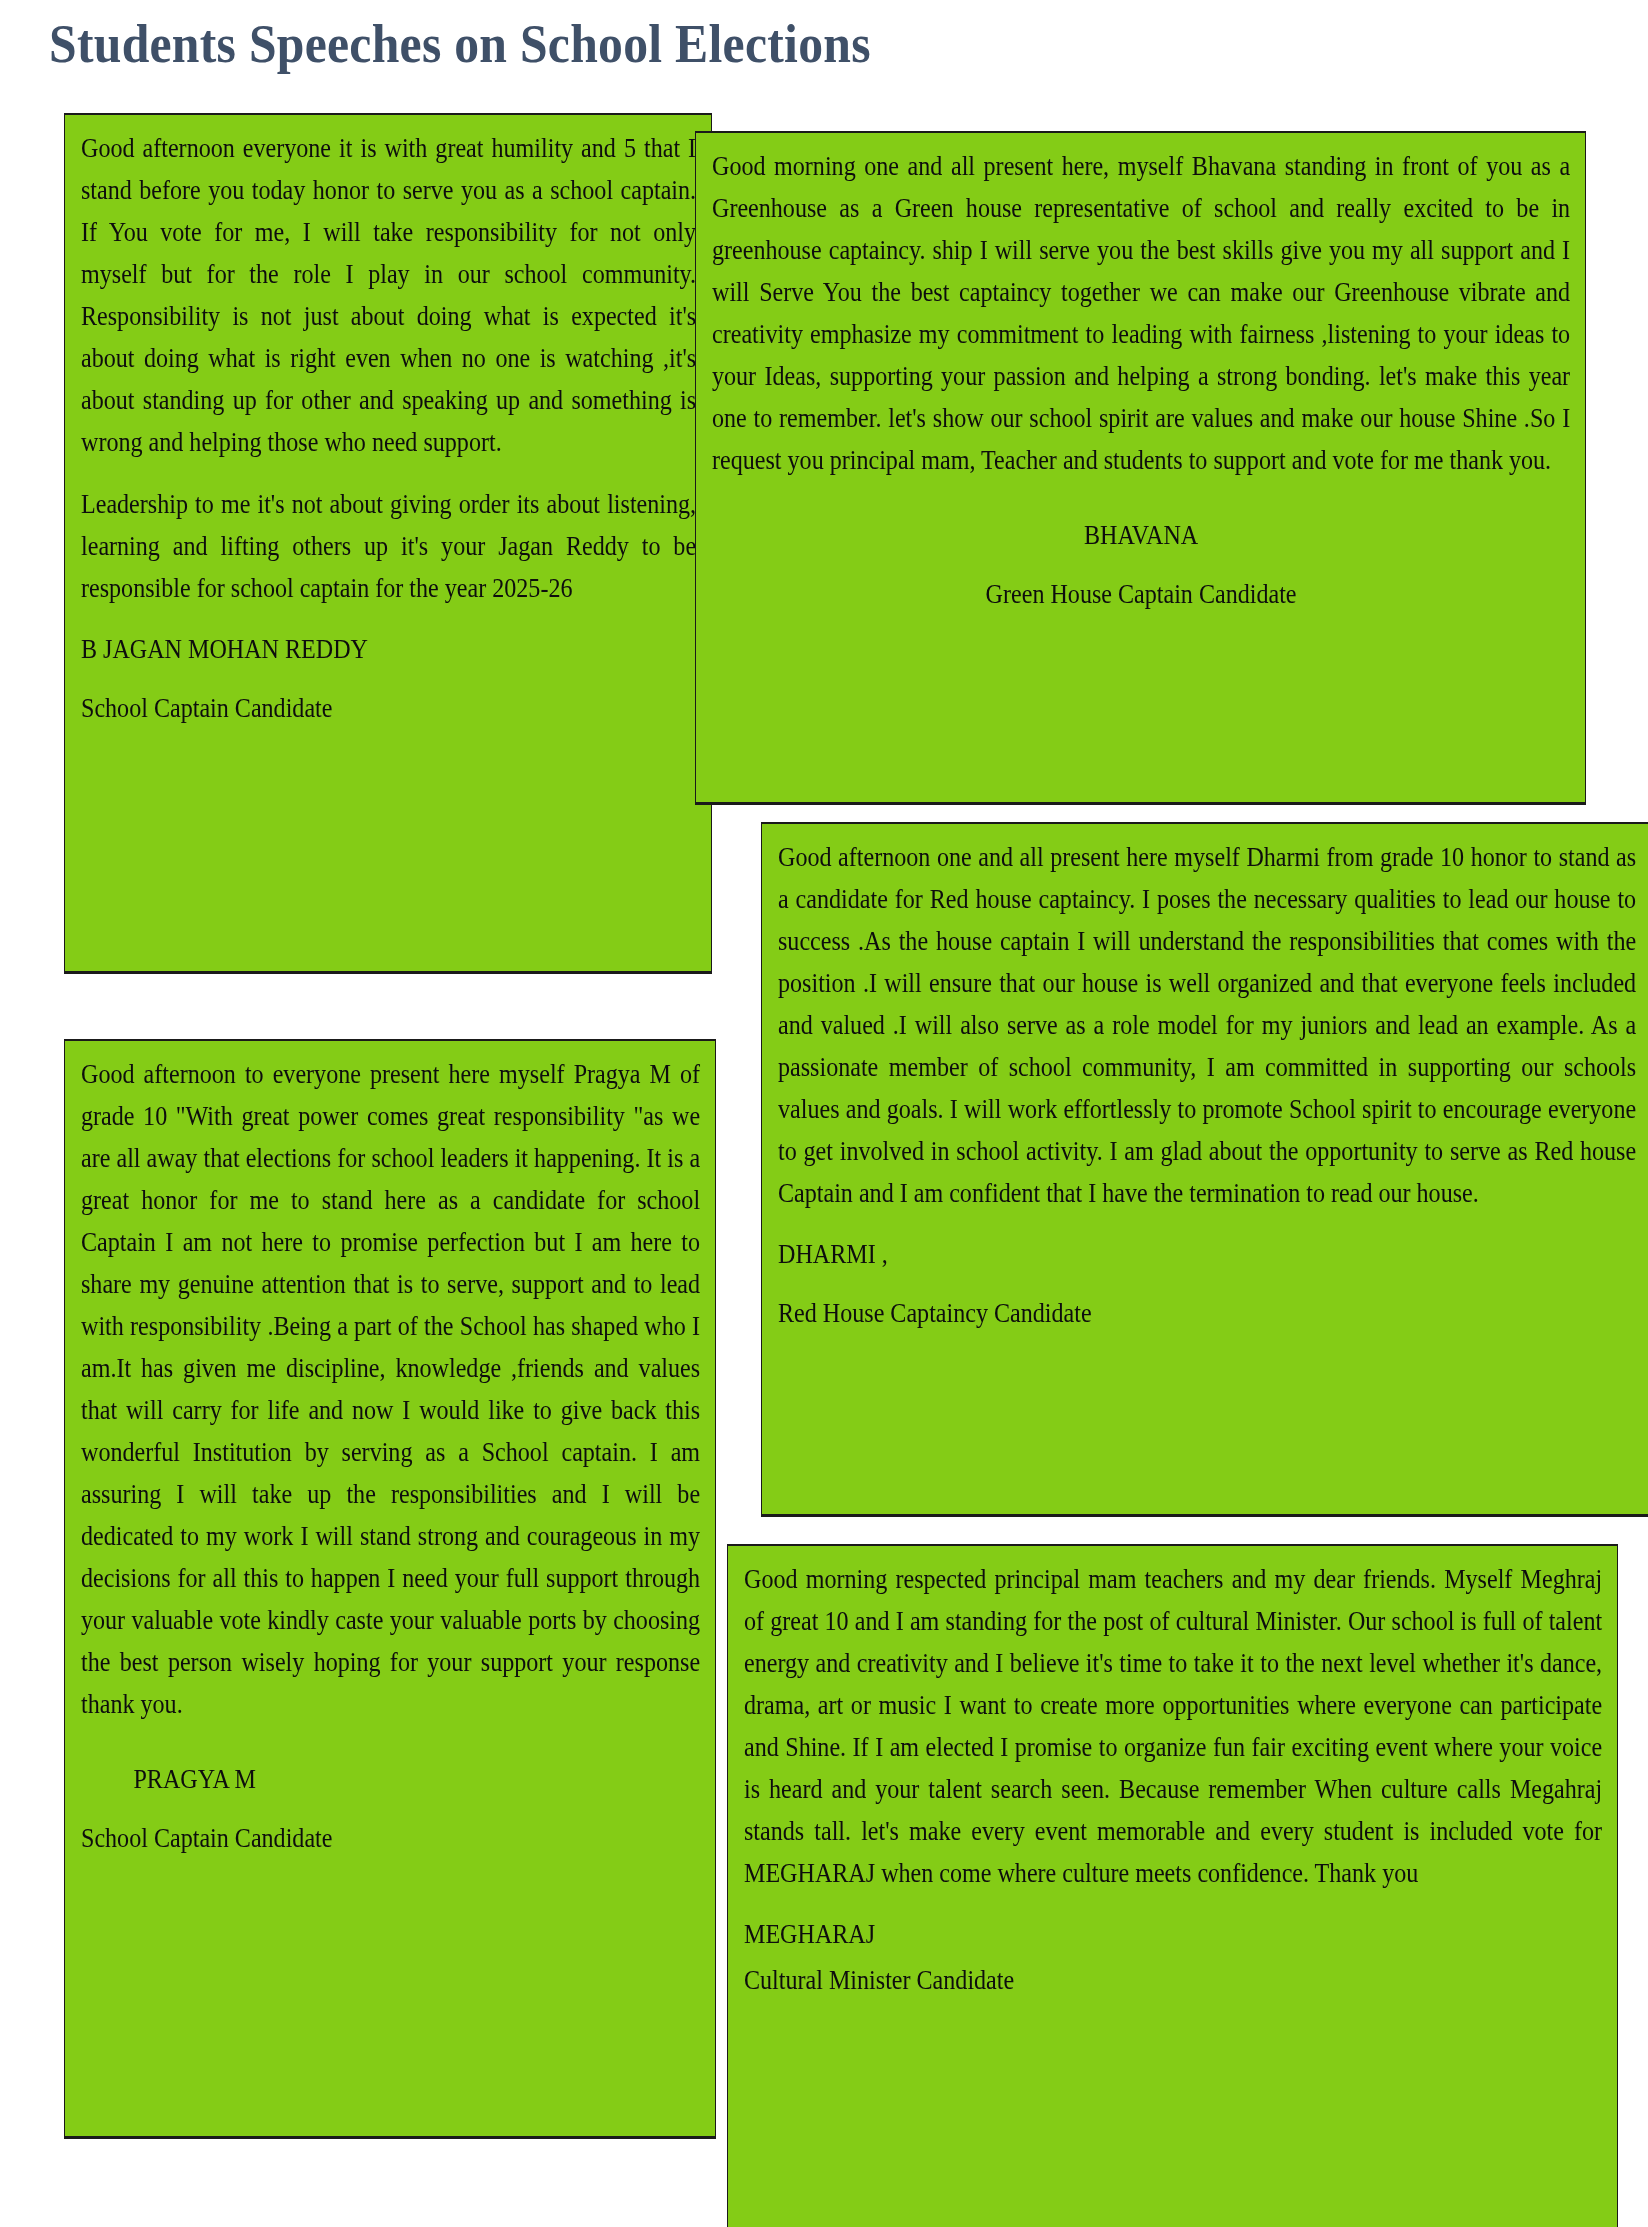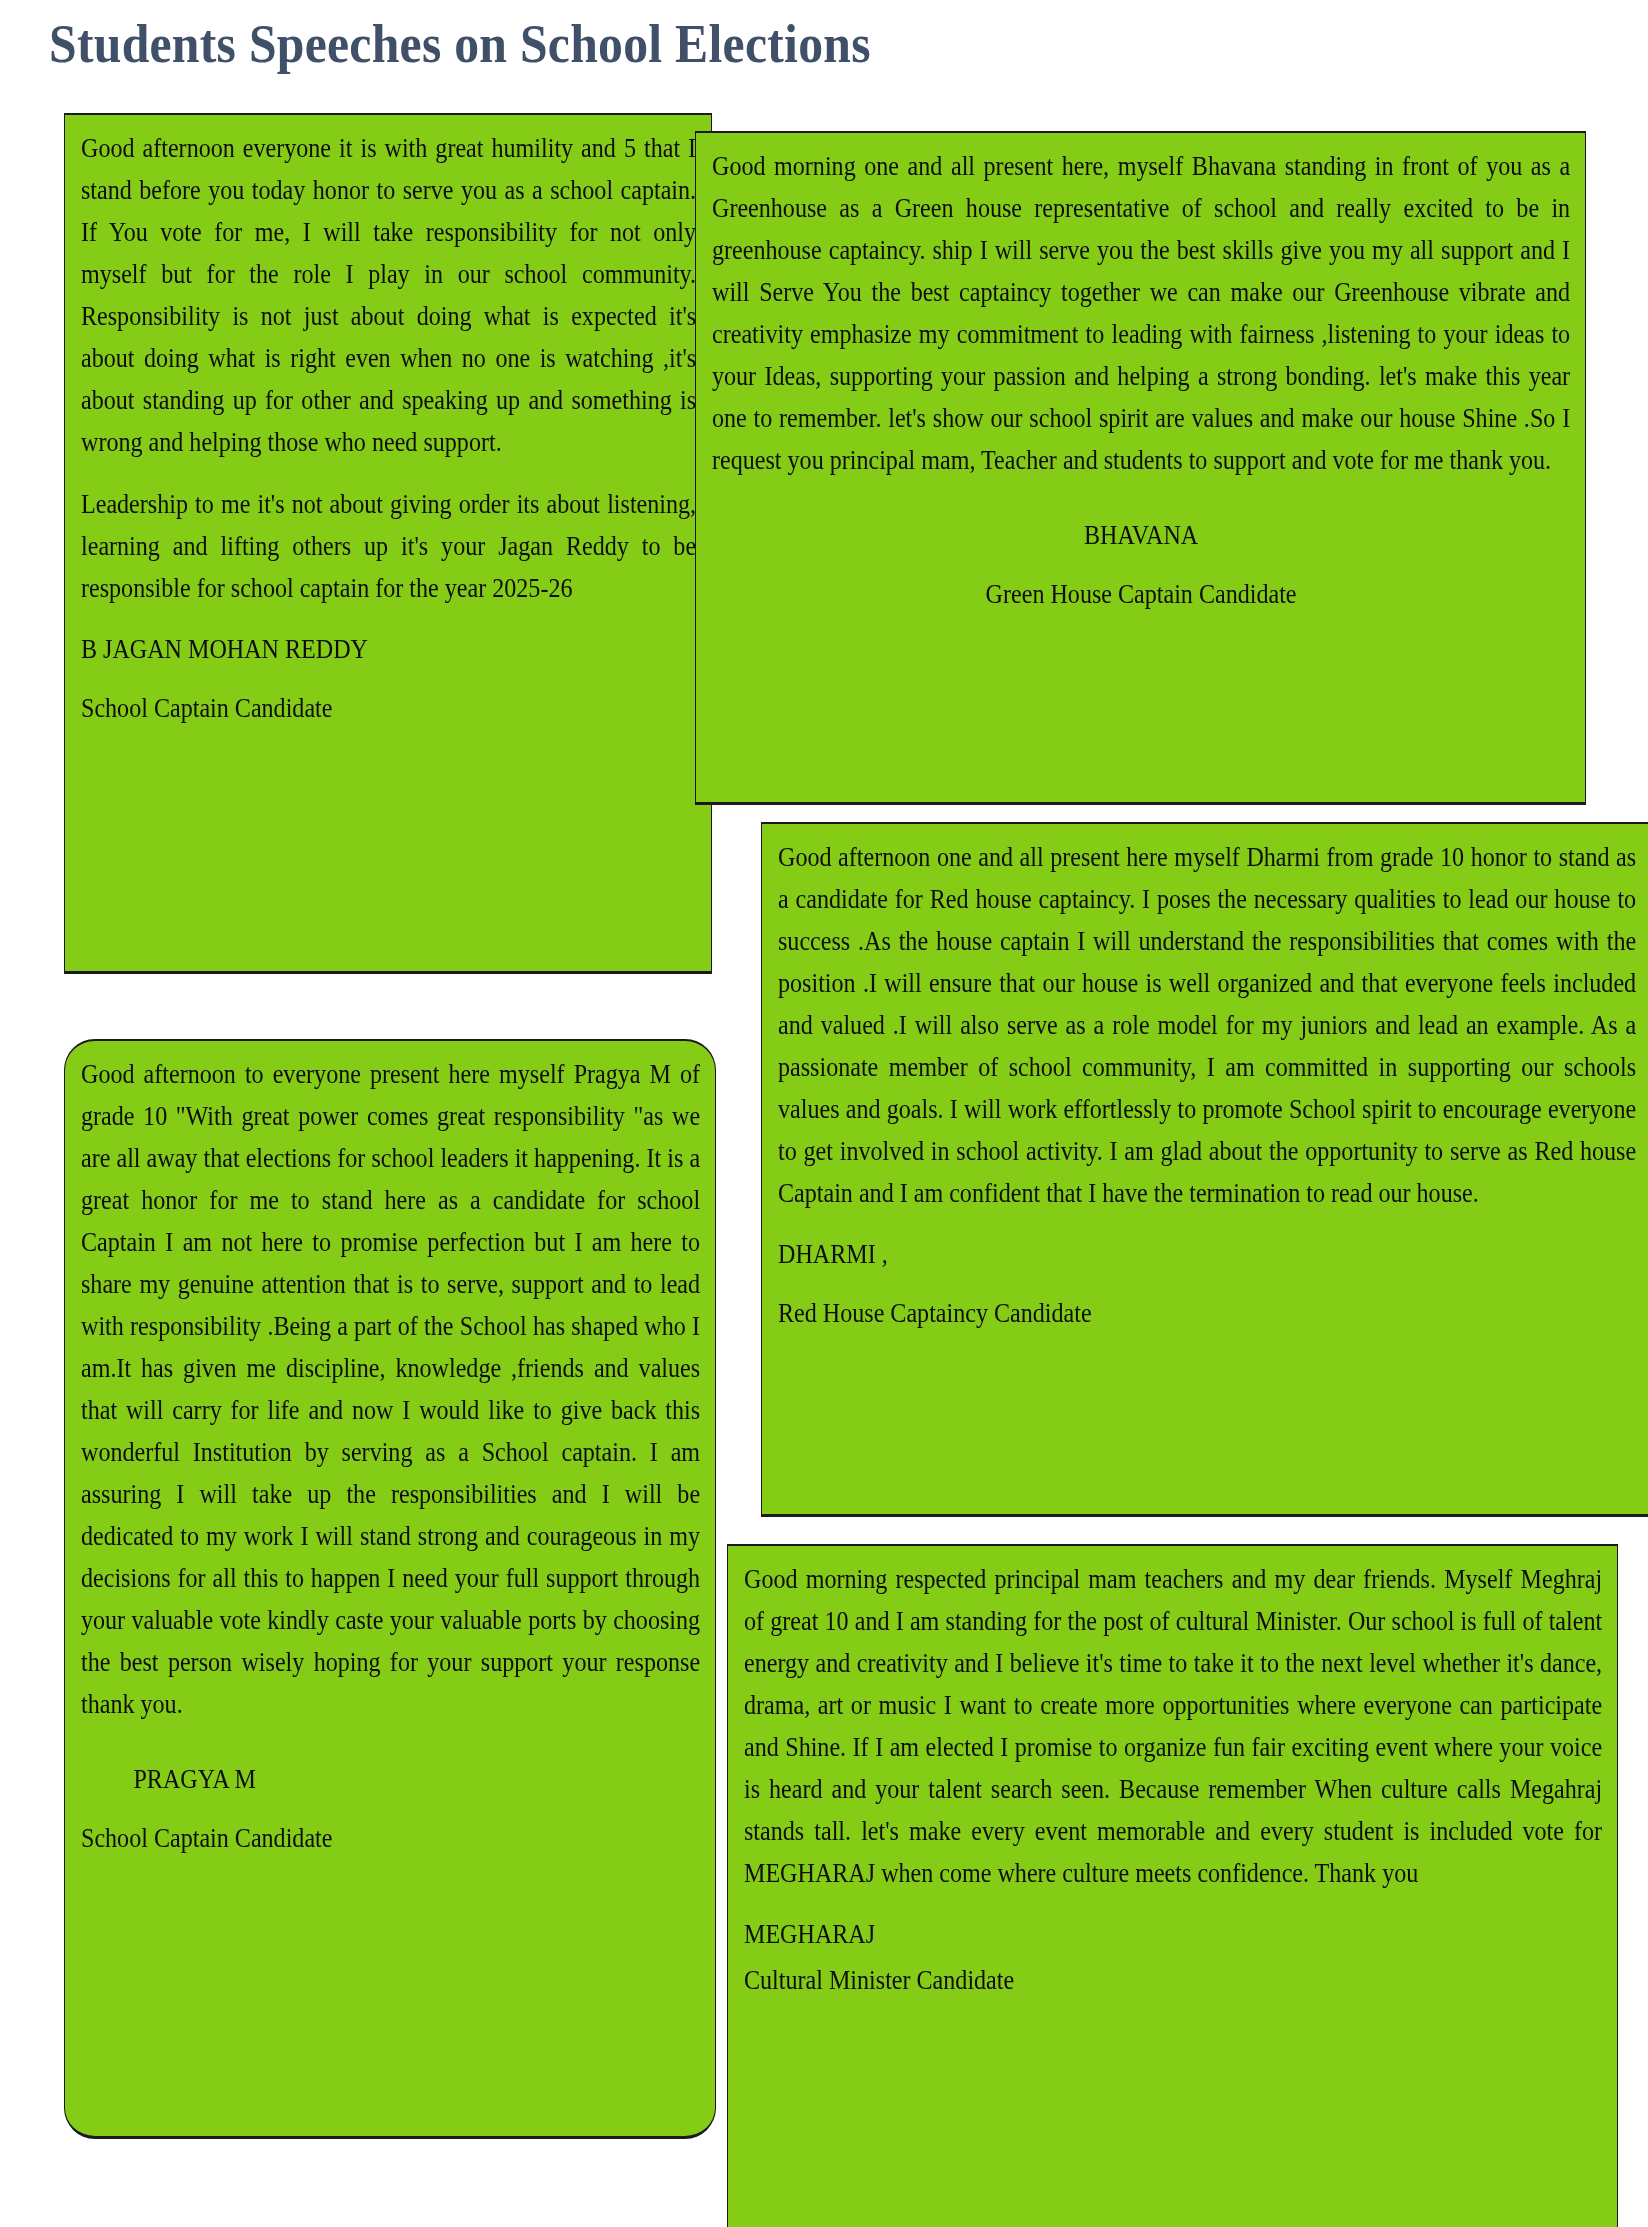--- a/index.html
+++ b/index.html
@@ -37,21 +37,21 @@
     position: absolute;
     box-sizing: border-box;
     background: #84cc16;
     border: 1.3px solid #1a1a1a;
     border-top-width: 2.7px;
     border-bottom-width: 3.4px;
     padding: 12px 15px 13.5px 16px;
   }
 
   .box-l1 { left: 64px;  top: 113px;  width: 648px;  height: 861px; }
-  .box-l2 { left: 64px;  top: 1039px; width: 652px;  height: 1100px; border-radius: 31px; }
+  .box-l2 { left: 64px;  top: 1039px; width: 652px;  height: 1100px; }
   .box-r1 { left: 695px; top: 123px;  width: 891px; height: 674px; margin-top: 8px; }
   .box-r2 { left: 727px; top: 822px; width: 891px; height: 695px; margin-left: 34px; }
   .box-r3 { left: 727px; top: 1544px; width: 891px; height: 740px; }
 
   
   .para {
     font-size: 28px;
     line-height: 42px;
     color: #0d0d0d;
     text-align: justify;

